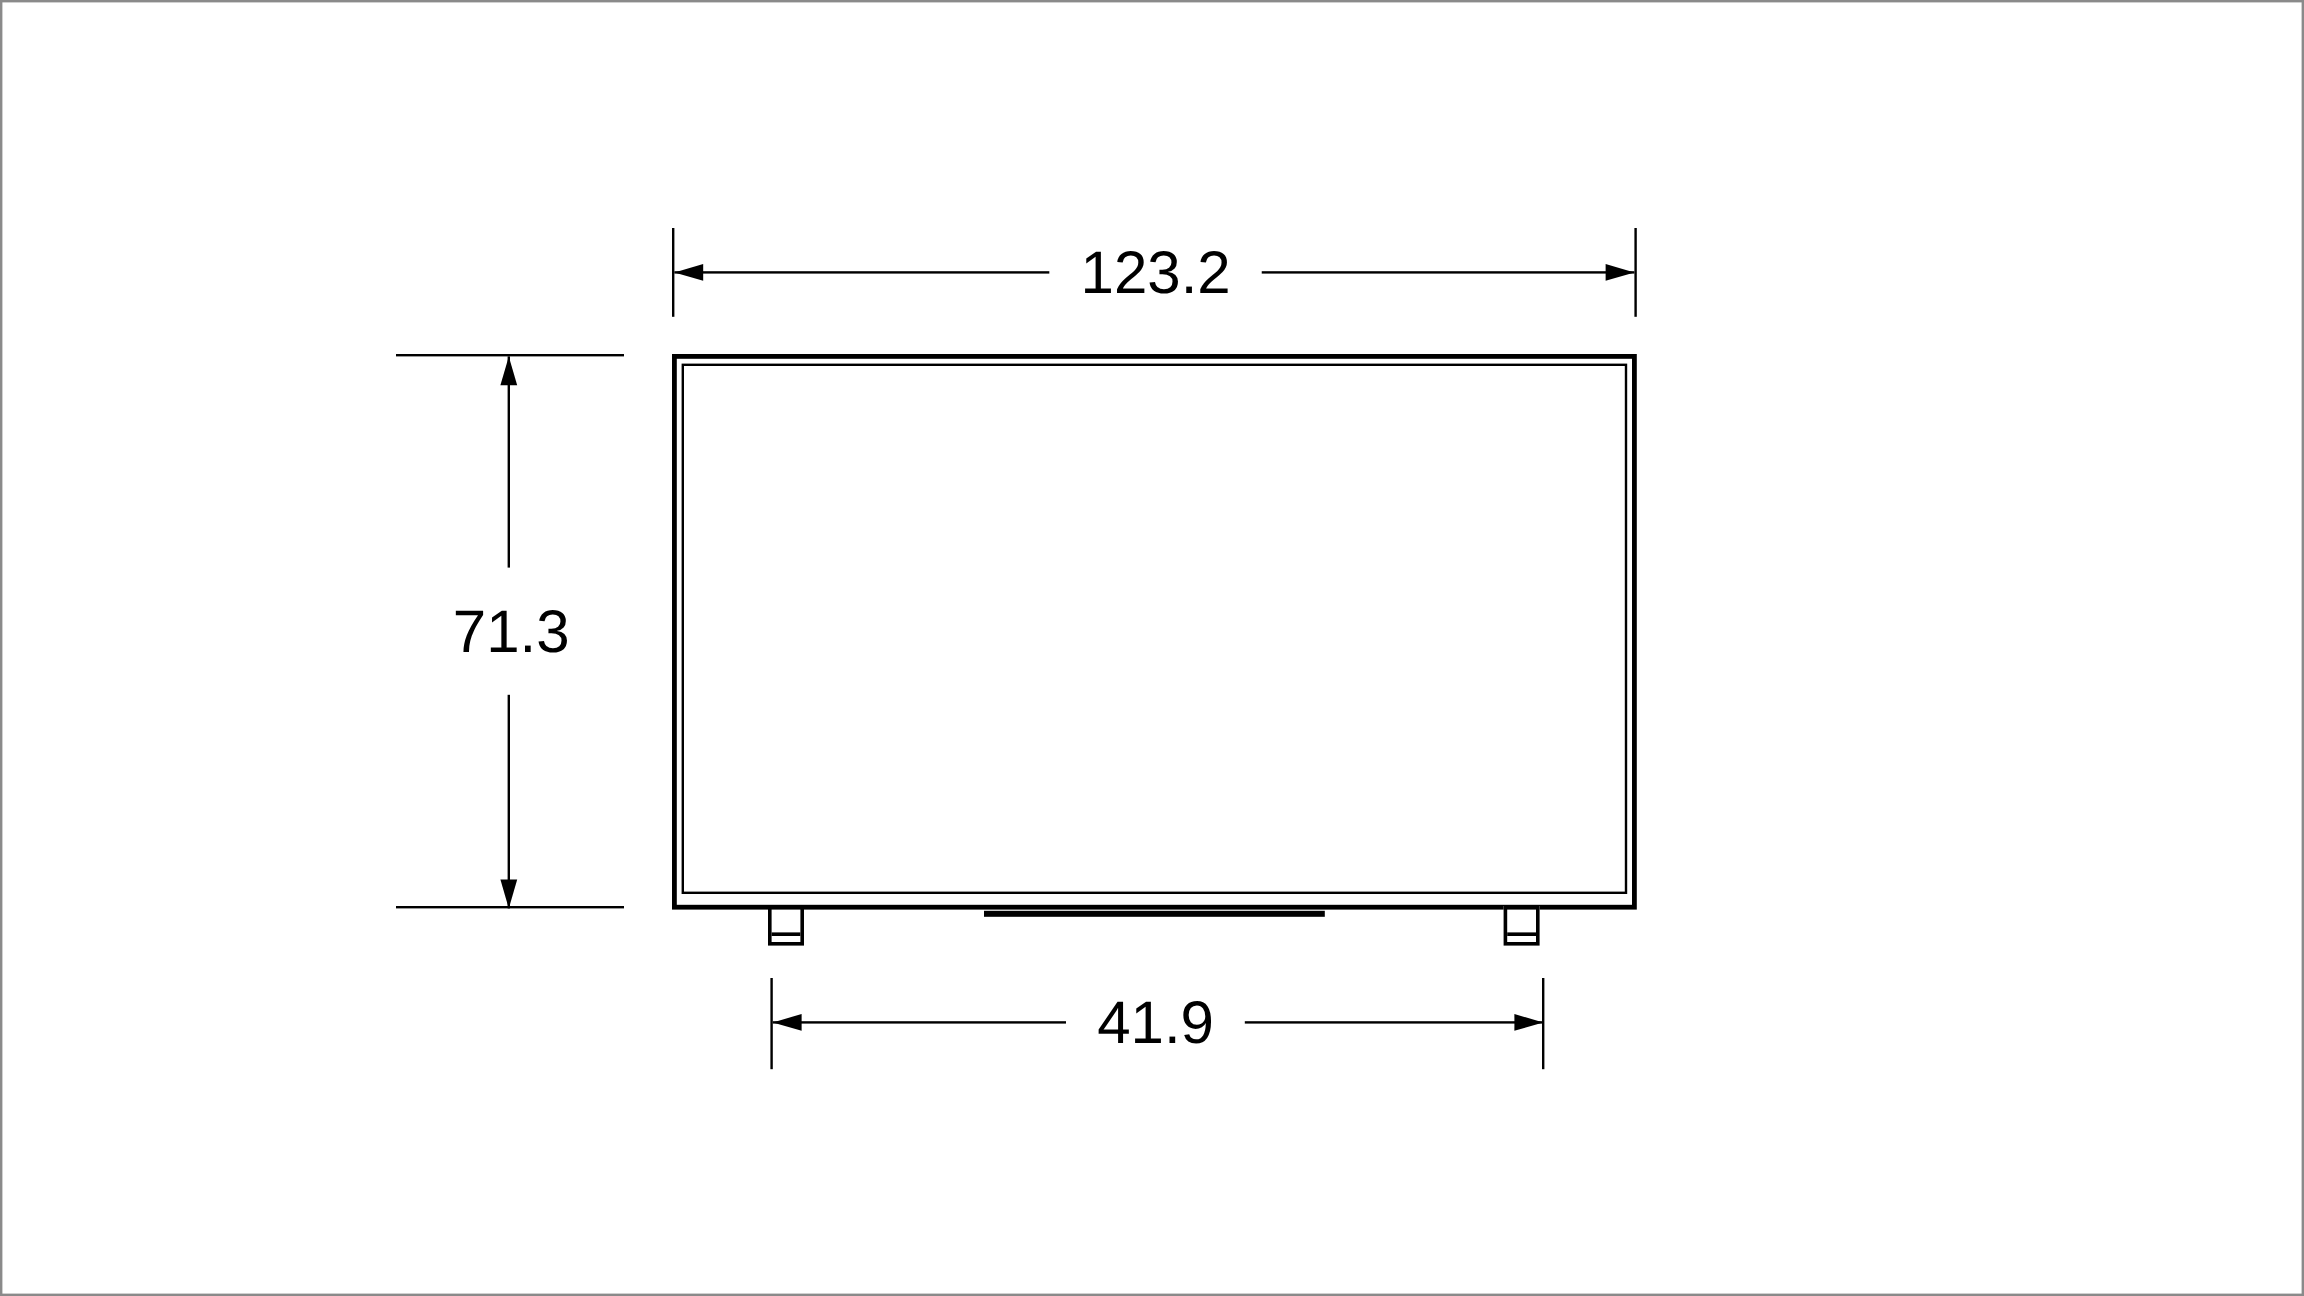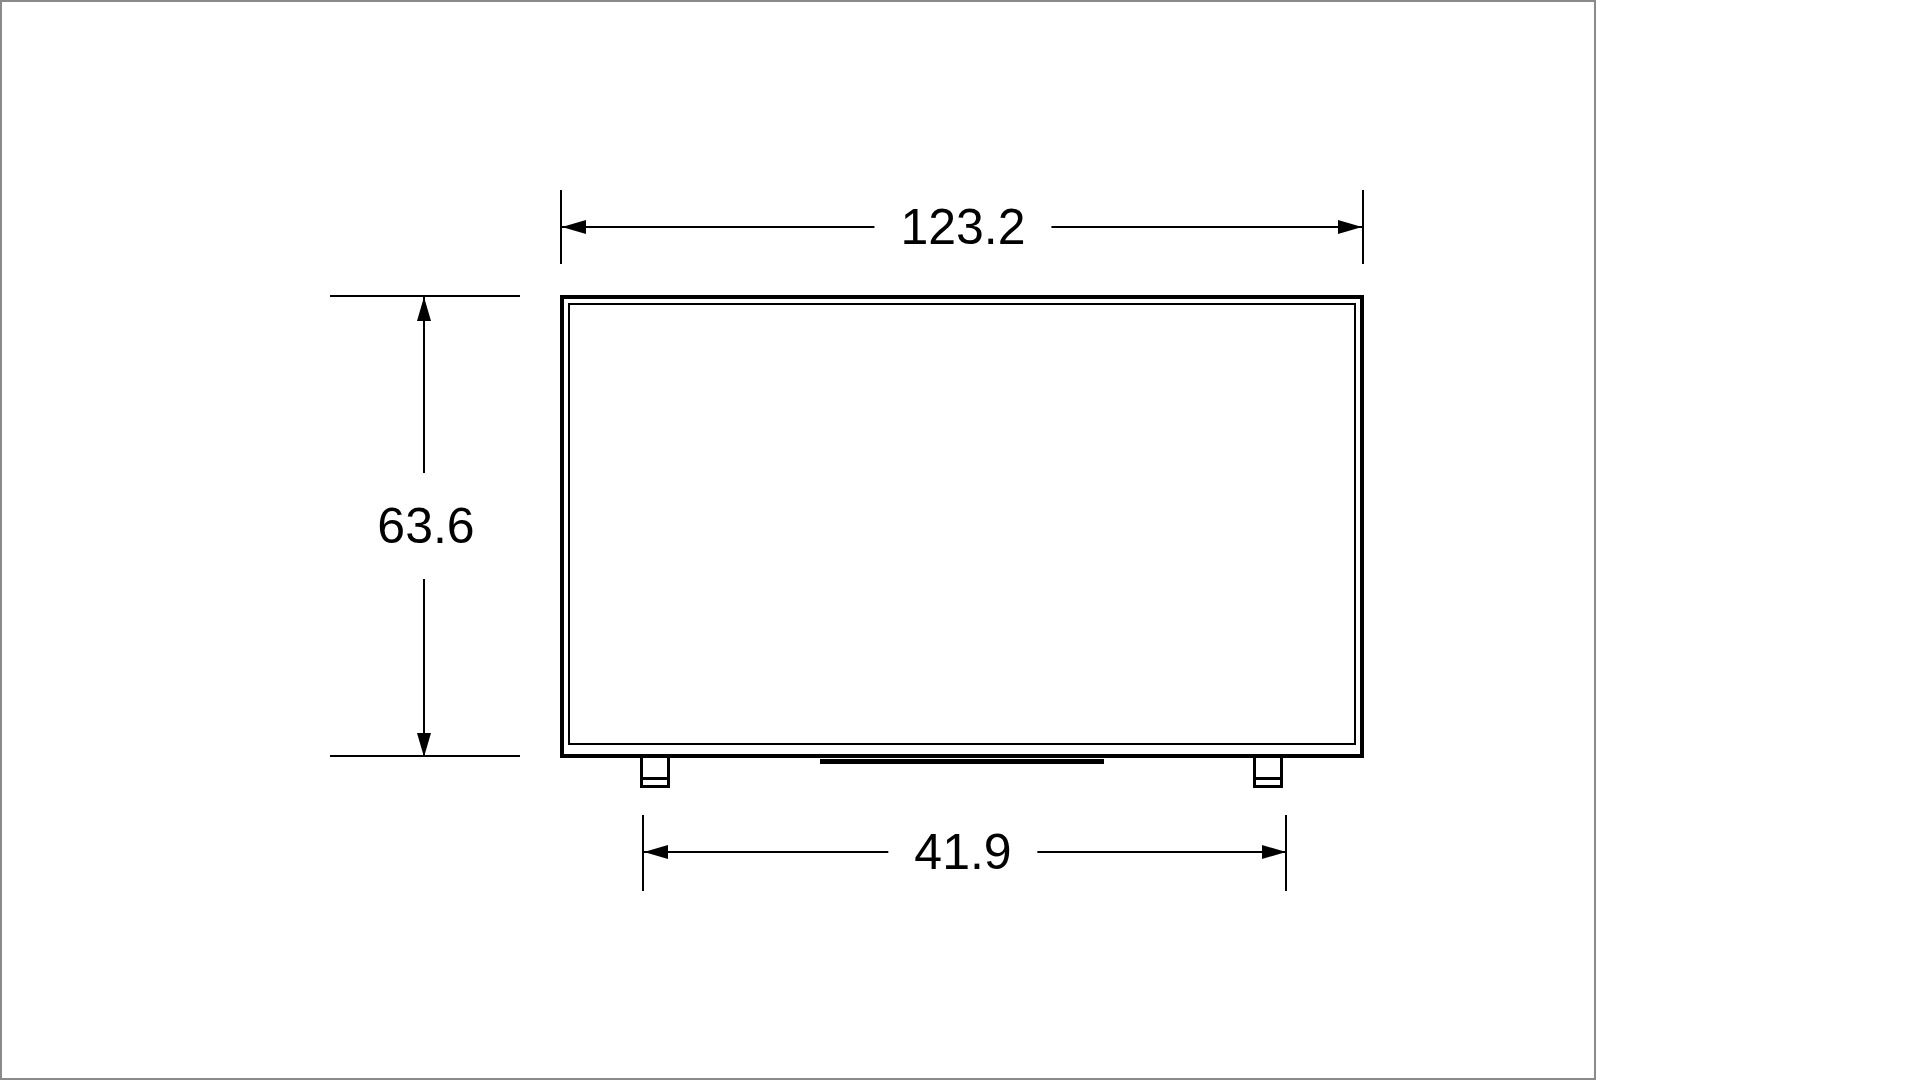--- a/index.html
+++ b/index.html
@@ -3,21 +3,21 @@
 <meta charset="utf-8">
 <style>
   html, body {
     margin: 0;
     padding: 0;
     background: #ffffff;
     font-family: "Liberation Sans", sans-serif;
   }
   .canvas {
     position: relative;
-    width: 1596px;
+    width: 1920px;
     height: 1080px;
     box-sizing: border-box;
     background: #ffffff;
     border: 2px solid #8a8a8a;
     overflow: hidden;
   }
   .abs { position: absolute; }
 
   
   .tv-outer {
@@ -119,21 +119,21 @@
   <div class="abs line w-line"></div>
   <div class="abs arrow arrow-w w-arrow-left"></div>
   <div class="abs arrow arrow-e w-arrow-right"></div>
   <div class="abs dim-label horiz w-label">123.2</div>
 
   <div class="abs line h-ext-top"></div>
   <div class="abs line h-ext-bottom"></div>
   <div class="abs line h-line"></div>
   <div class="abs arrow arrow-n h-arrow-up"></div>
   <div class="abs arrow arrow-s h-arrow-down"></div>
-  <div class="abs dim-label vert h-label">63.6</div>
+  <div class="abs dim-label vert h-label">71.3</div>
 
   <div class="abs line s-ext-left"></div>
   <div class="abs line s-ext-right"></div>
   <div class="abs line s-line"></div>
   <div class="abs arrow arrow-w s-arrow-left"></div>
   <div class="abs arrow arrow-e s-arrow-right"></div>
   <div class="abs dim-label horiz s-label">41.9</div>
 
 </div>
 

